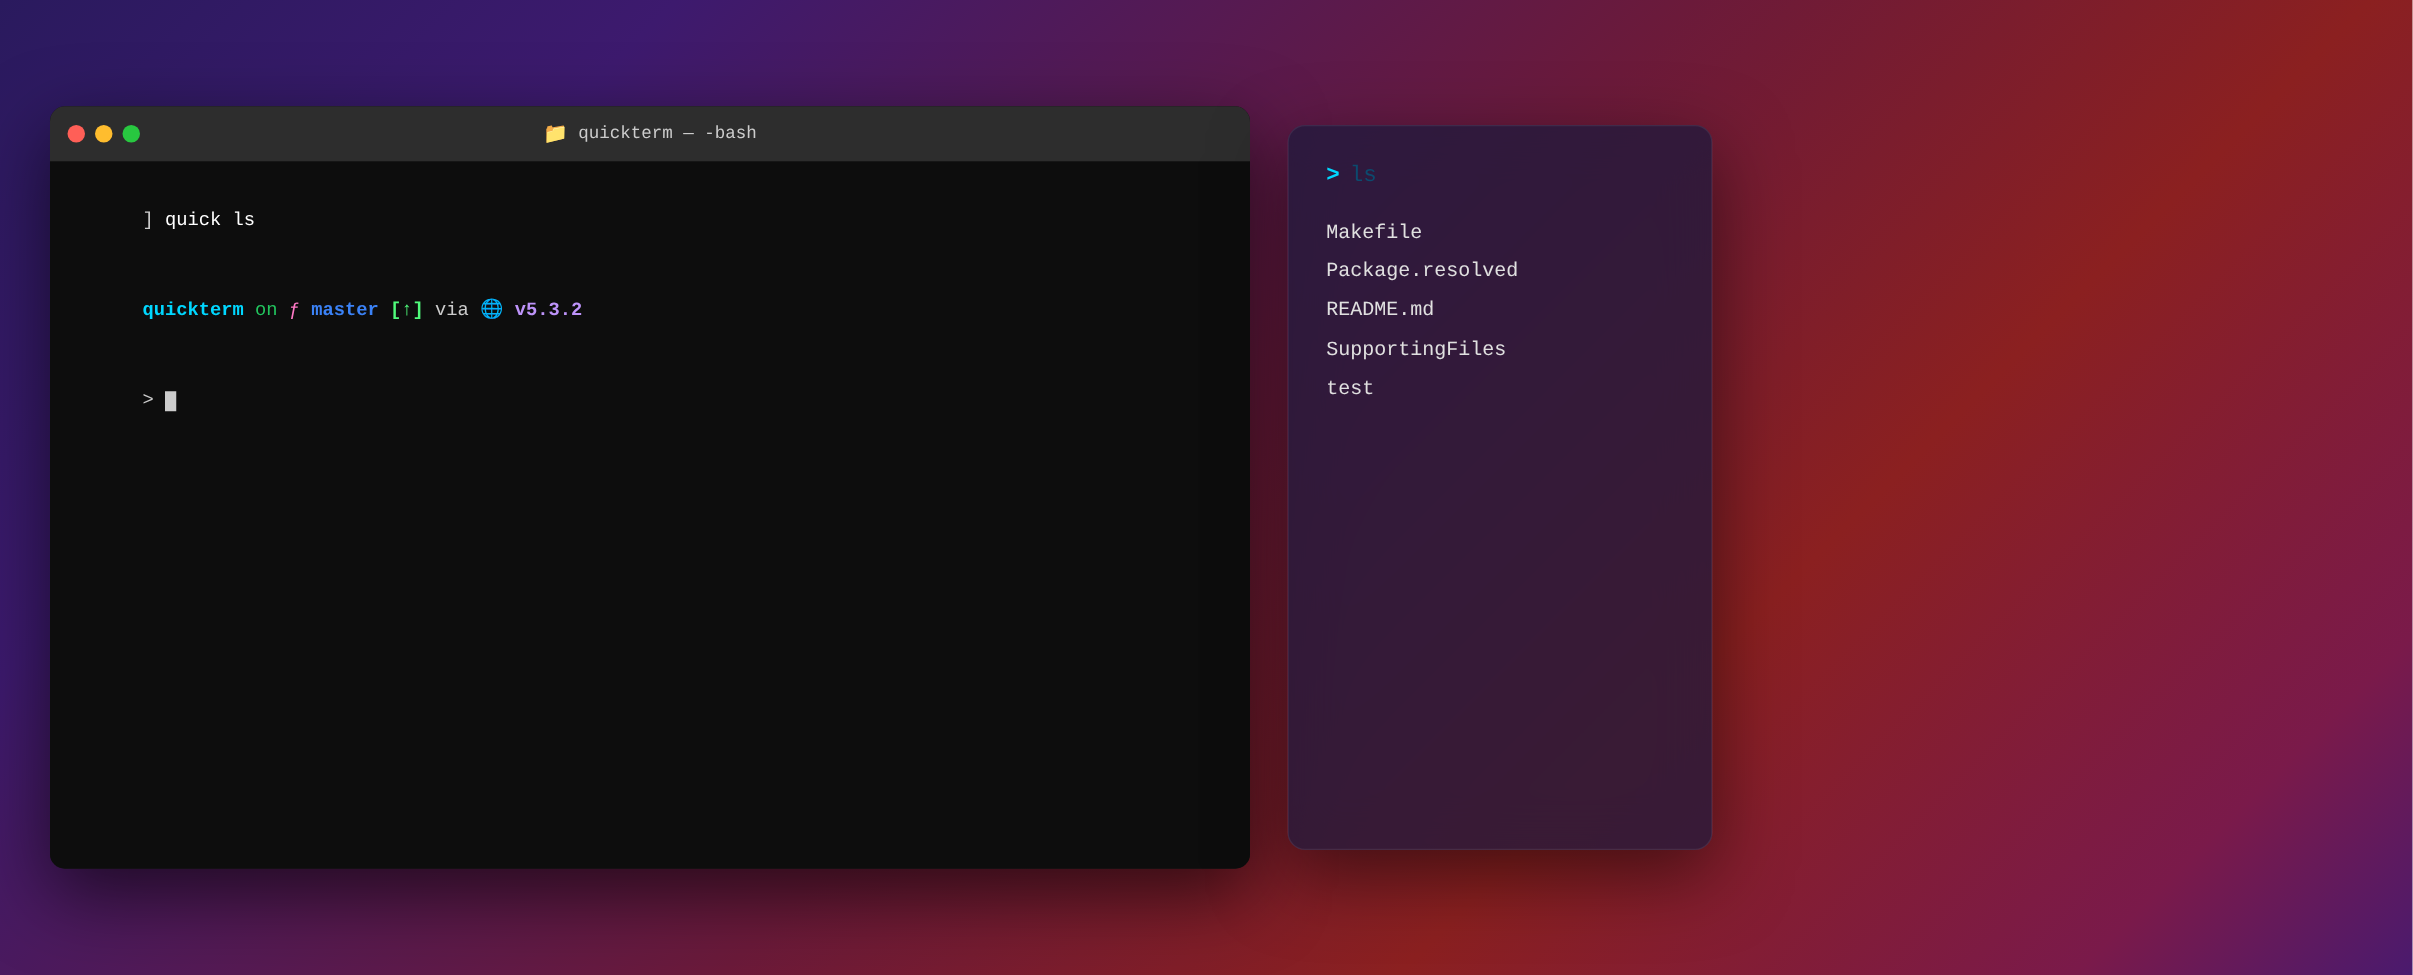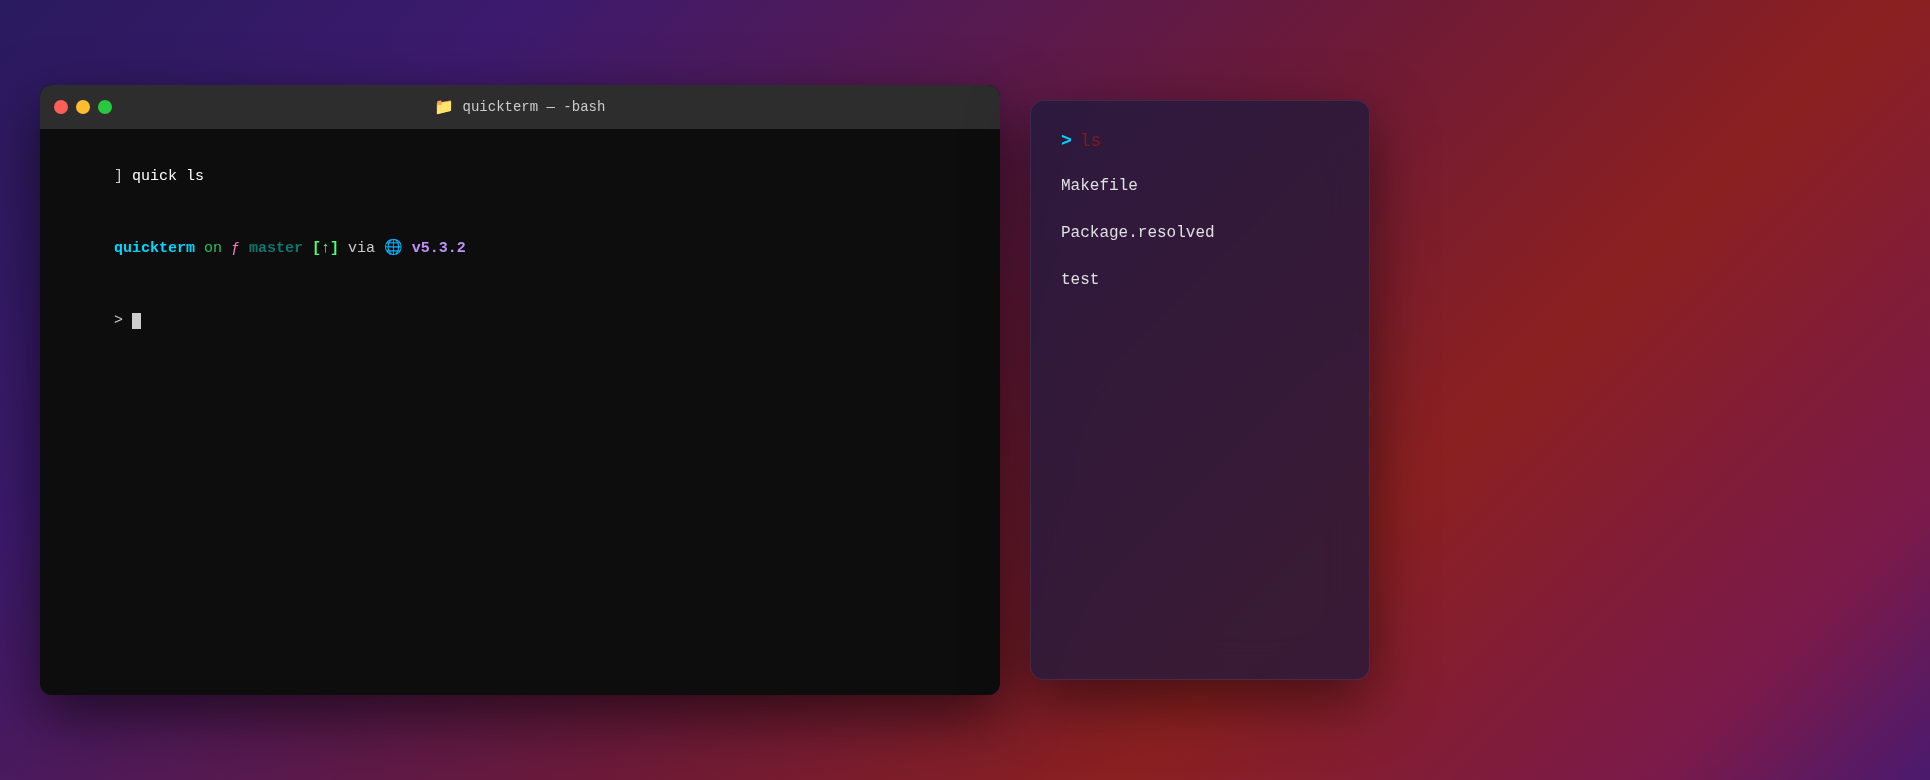--- a/index.html
+++ b/index.html
@@ -108,21 +108,21 @@
 
     .line-on {
       color: #22c55e;
     }
 
     .line-branch-icon {
       color: #ff79c6;
     }
 
     .line-branch {
-      color: #0f766e;
+      color: #3b82f6;
       font-weight: bold;
       margin-top: 44px;
     }
 
     .line-modified {
       color: #50fa7b;
       font-weight: bold;
     }
 
     .line-via {
@@ -164,28 +164,28 @@
       margin-bottom: 22px;
     }
 
     .panel-prompt-arrow {
       color: #00d7ff;
       font-size: 18px;
       font-weight: bold;
     }
 
     .panel-cmd-text {
-      color: #7f1d1d;
+      color: #0c4a6e;
       font-size: 18px;
     }
 
     .panel-file-list {
       display: flex;
       flex-direction: column;
-      gap: 20px;
+      gap: 4px;
     }
 
     .panel-file-item {
       color: #e0e0e0;
       font-size: 16px;
       line-height: 1.7;
     }
   </style>
 </head>
 <body>
@@ -219,15 +219,17 @@
 </div>
 
 <div class="floating-panel">
   <div class="panel-command">
     <span class="panel-prompt-arrow">&gt;</span>
     <span class="panel-cmd-text">ls</span>
   </div>
   <div class="panel-file-list">
     <span class="panel-file-item">Makefile</span>
     <span class="panel-file-item">Package.resolved</span>
+    <span class="panel-file-item">README.md</span>
+    <span class="panel-file-item">SupportingFiles</span>
     <span class="panel-file-item">test</span>
   </div>
 </div>
 
 </body></html>

